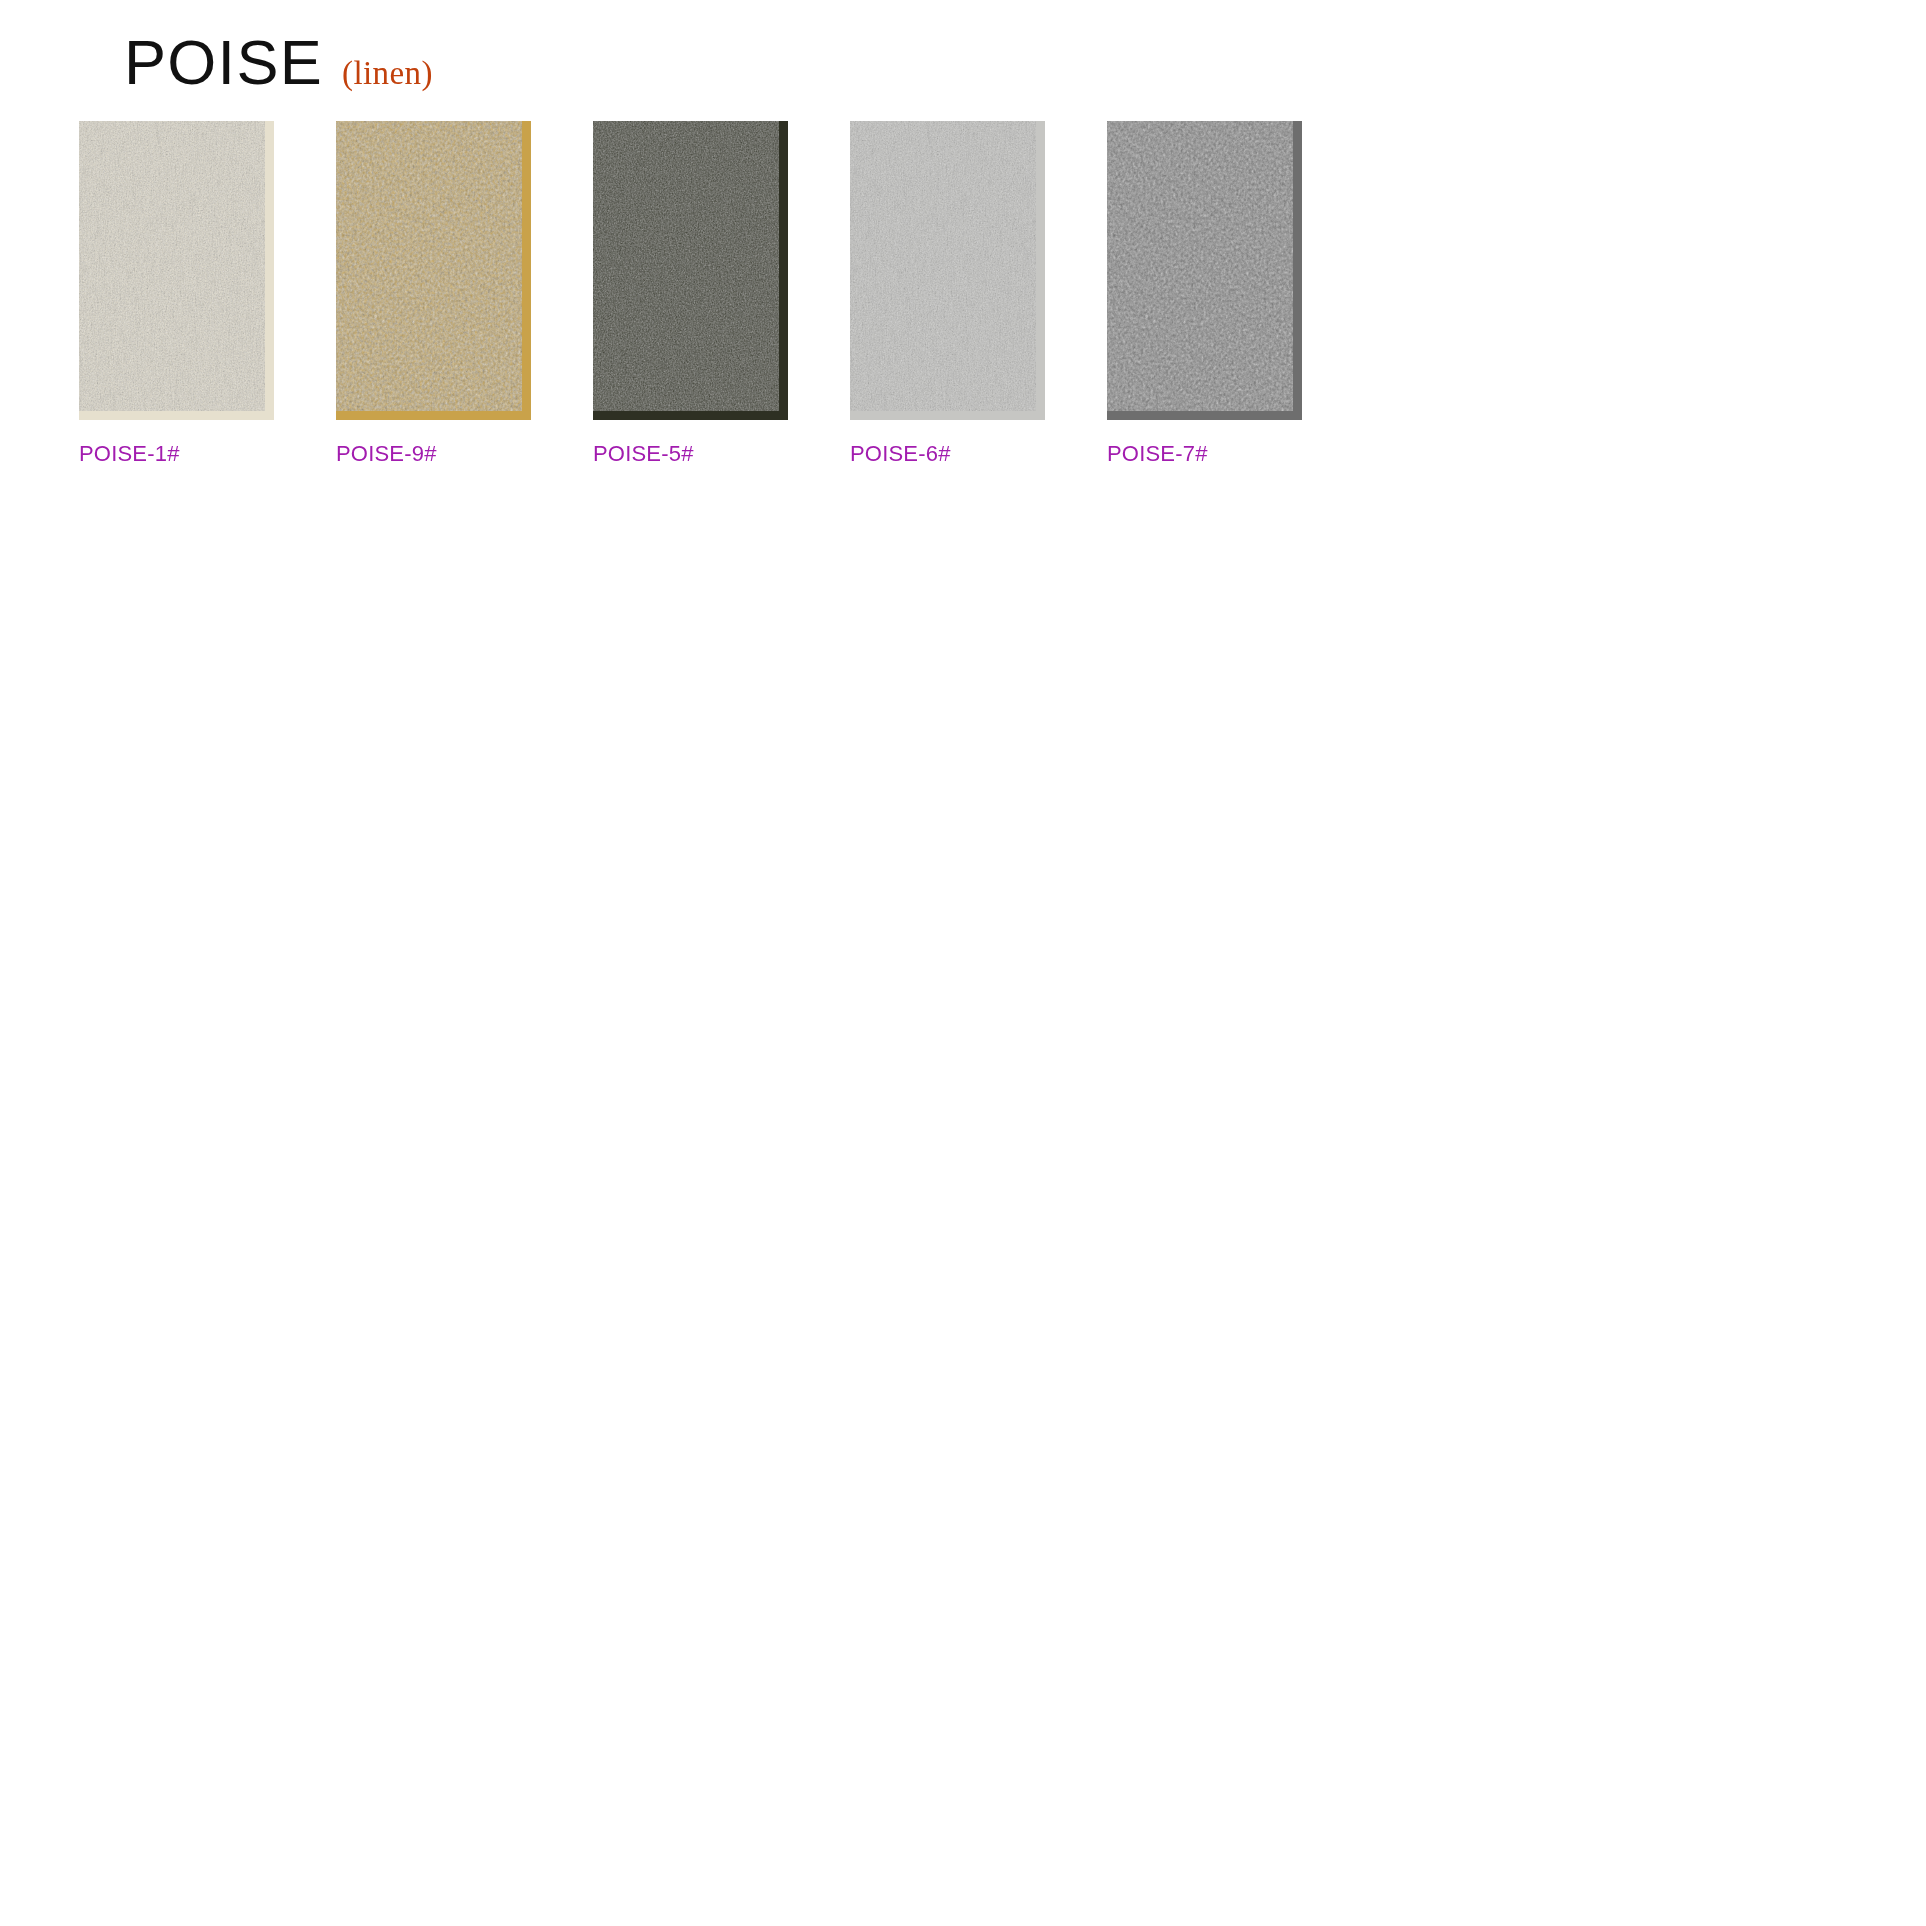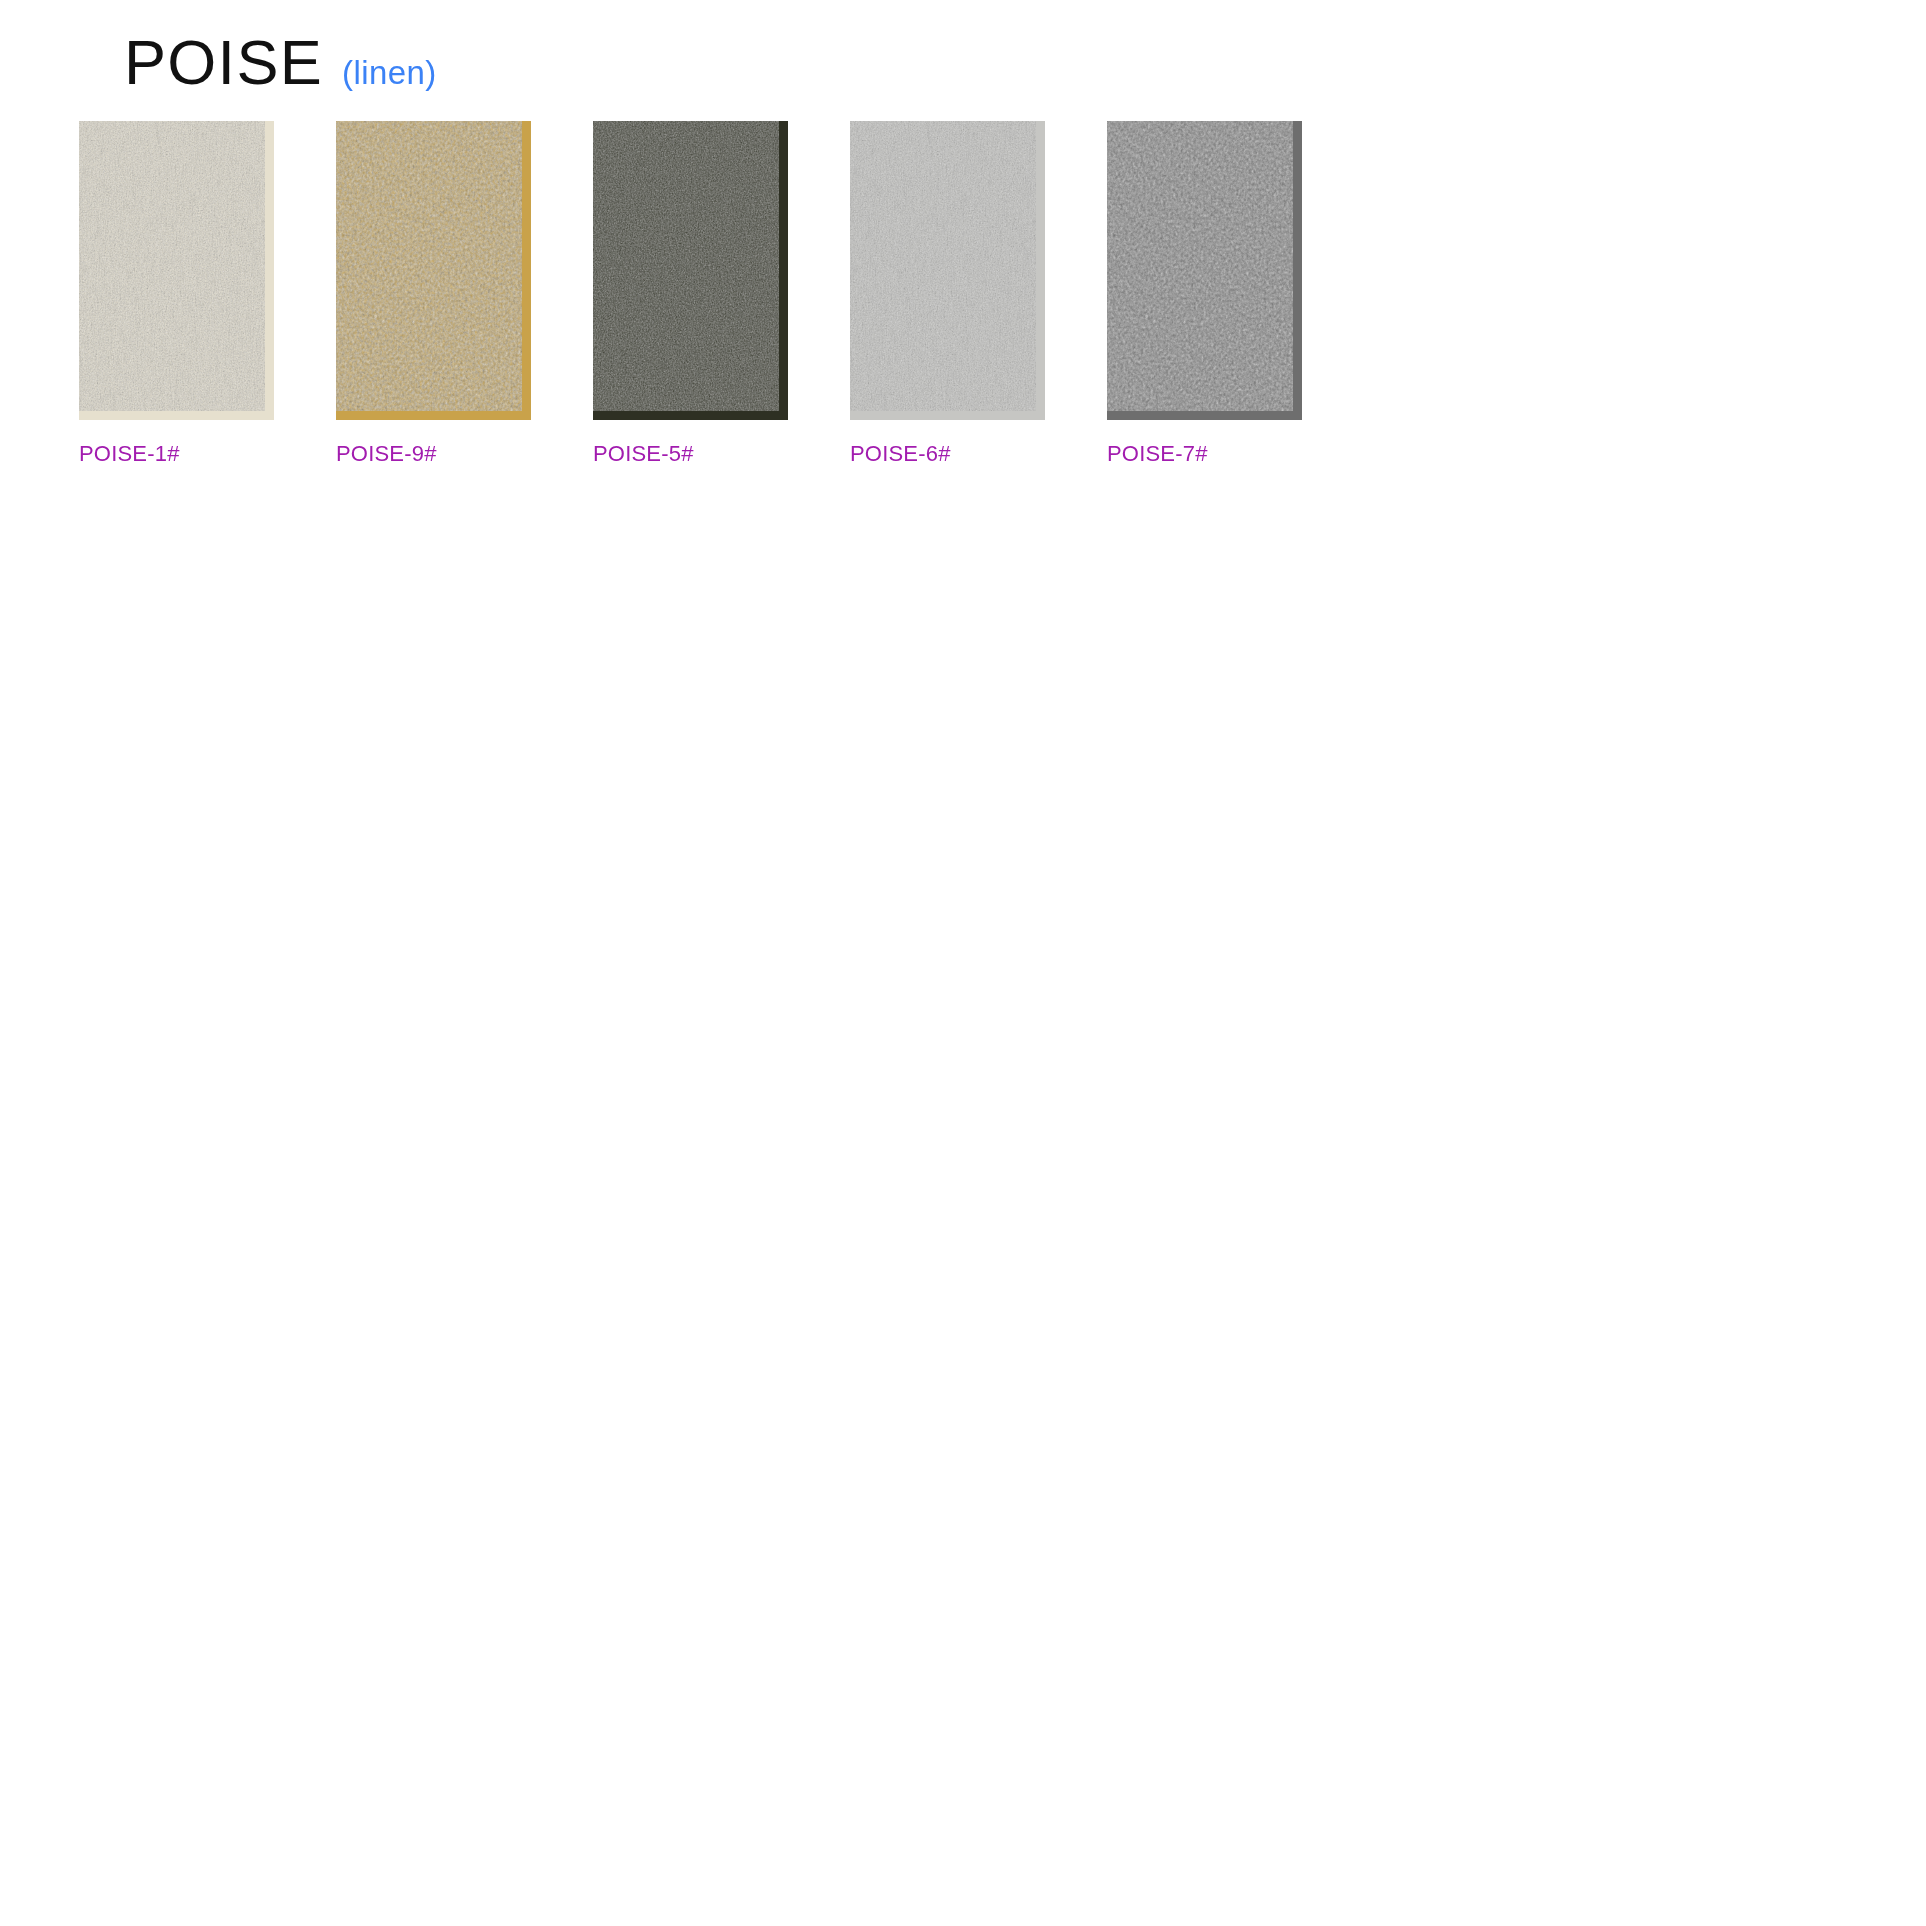--- a/index.html
+++ b/index.html
@@ -39,21 +39,22 @@
     line-height: 1;
     font-weight: 400;
     letter-spacing: 1.3px;
     color: #111111;
   }
   .title-sub {
     font-size: 33px;
     line-height: 1;
     font-weight: 400;
     letter-spacing: 0.4px;
-    color: #3b82f6;
+    color: #c2410c;
+    font-family: Liberation Serif, serif;
   }
 
   
   .swatch-grid {
     position: absolute;
     left: 79px;
     top: 121px;
     width: 1764px;
     display: grid;
     grid-template-columns: repeat(7, 195px);

